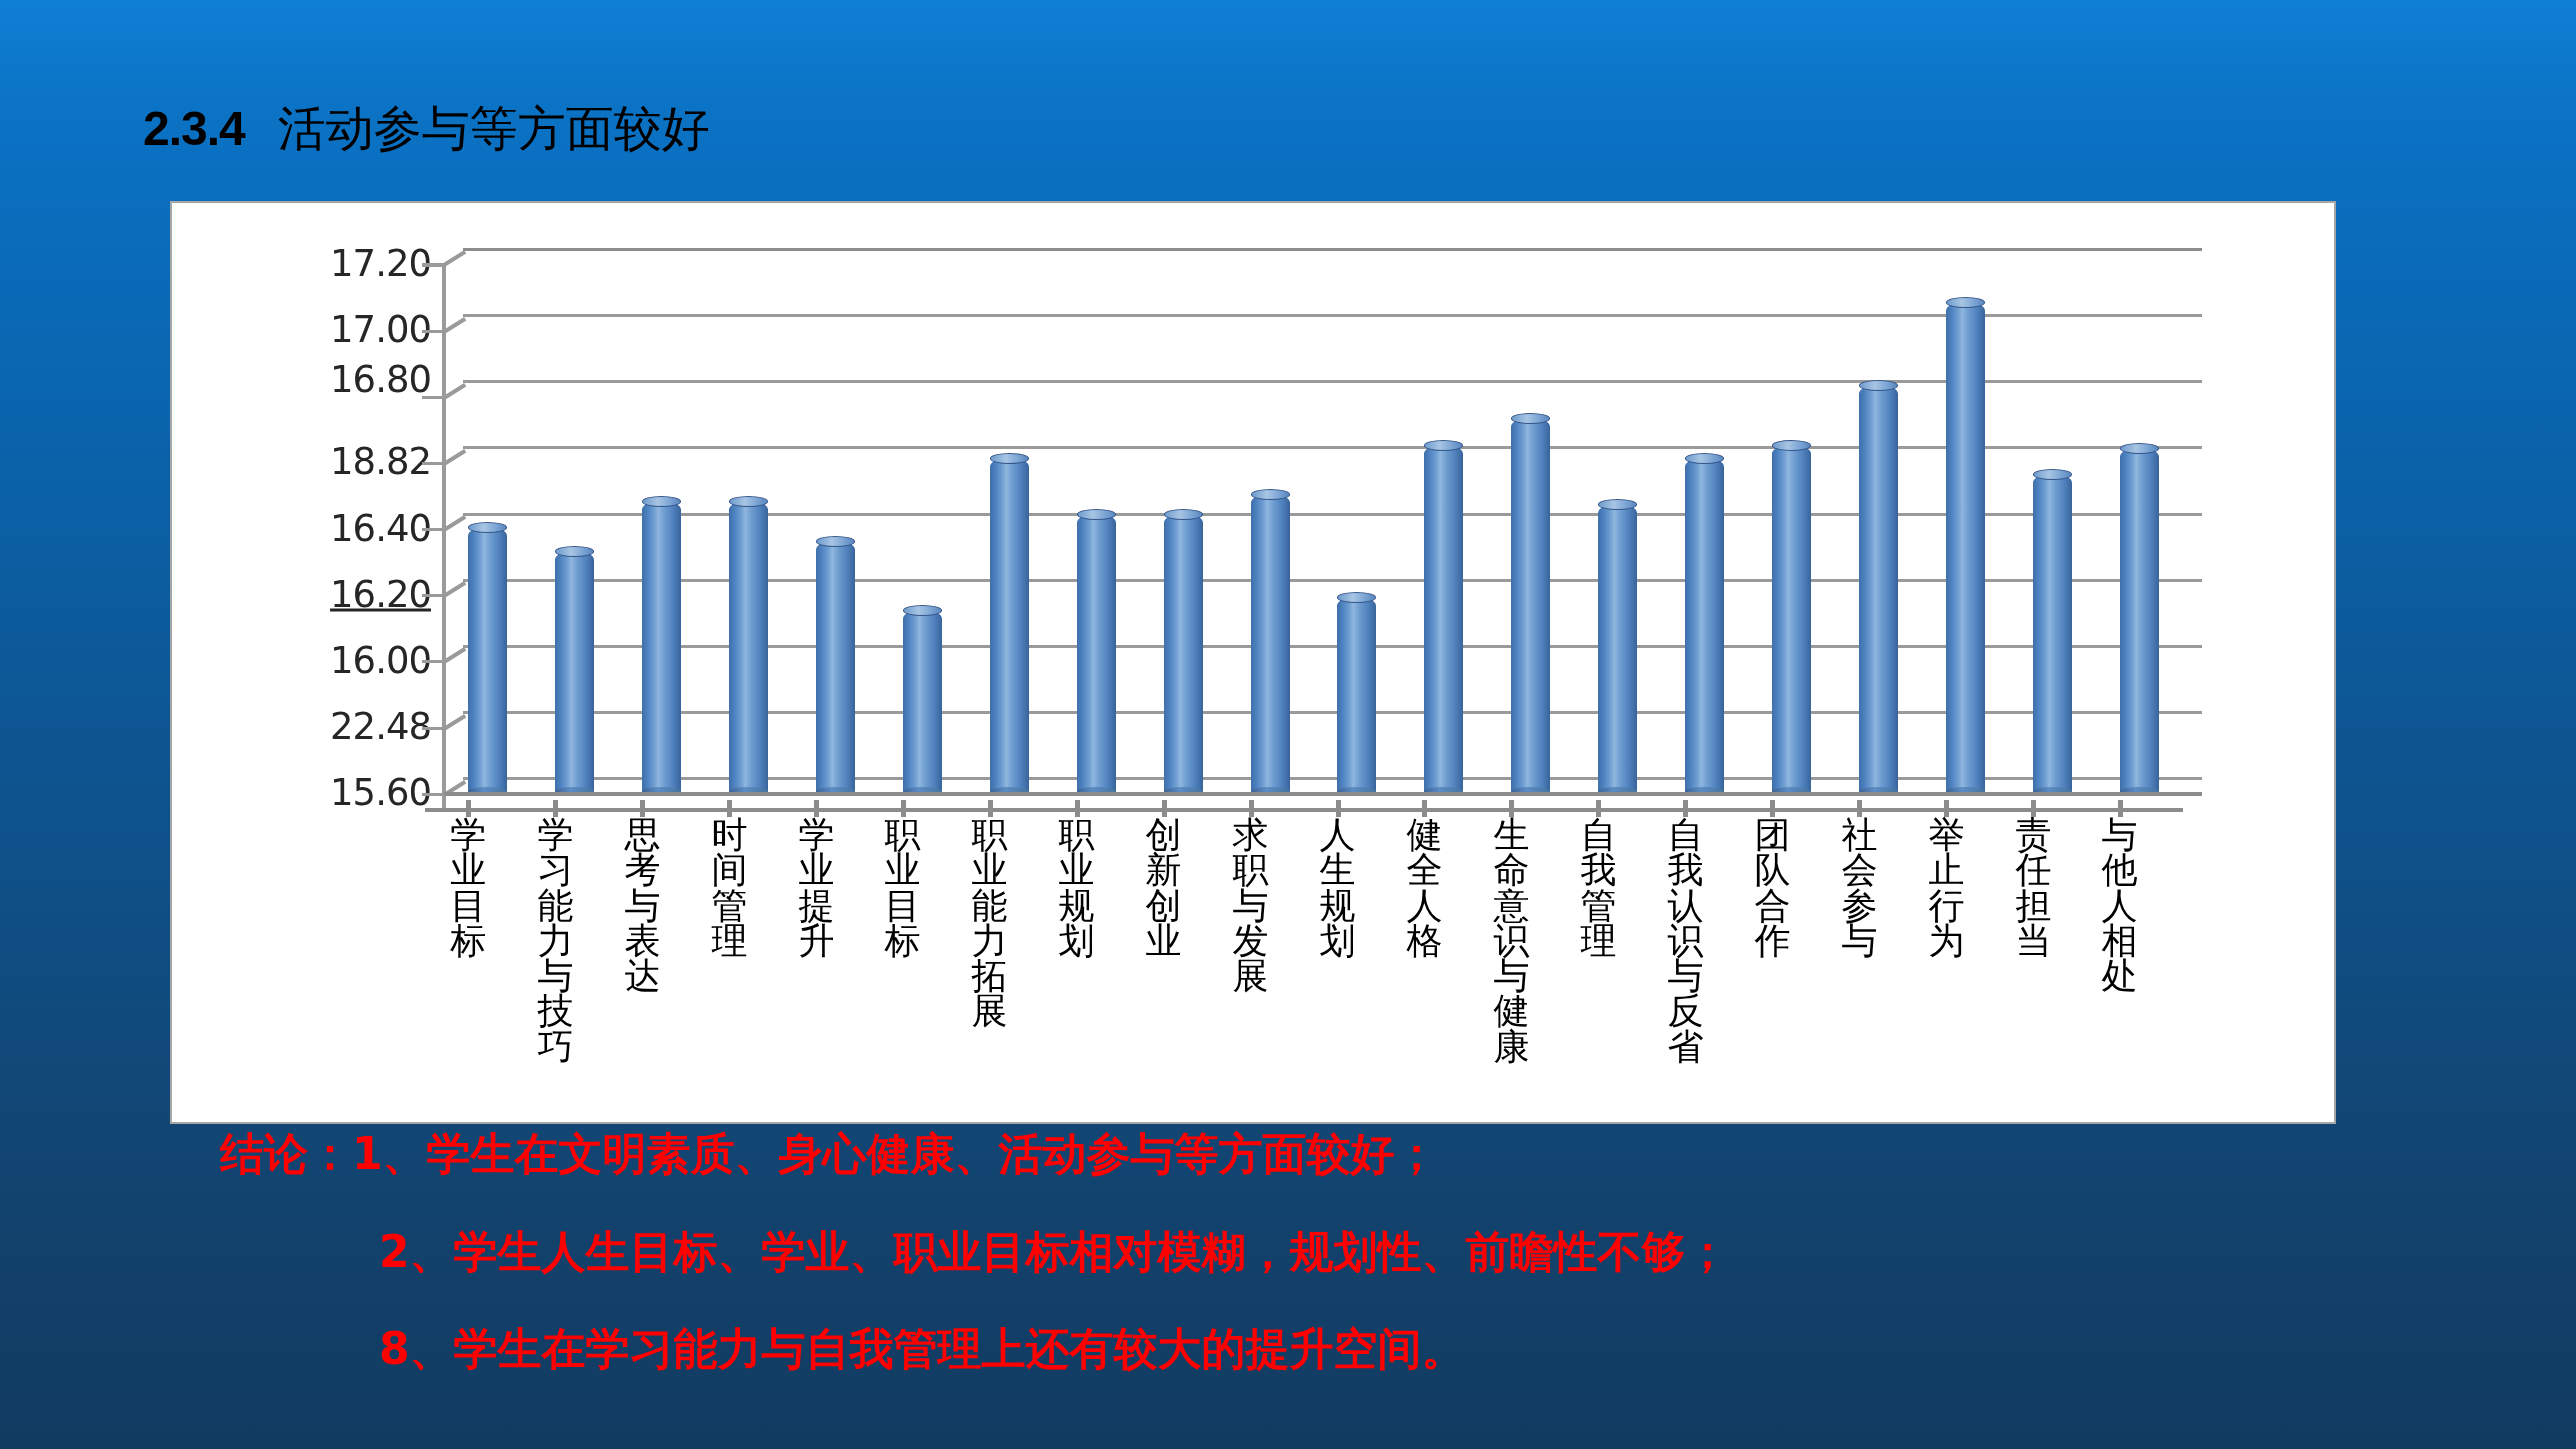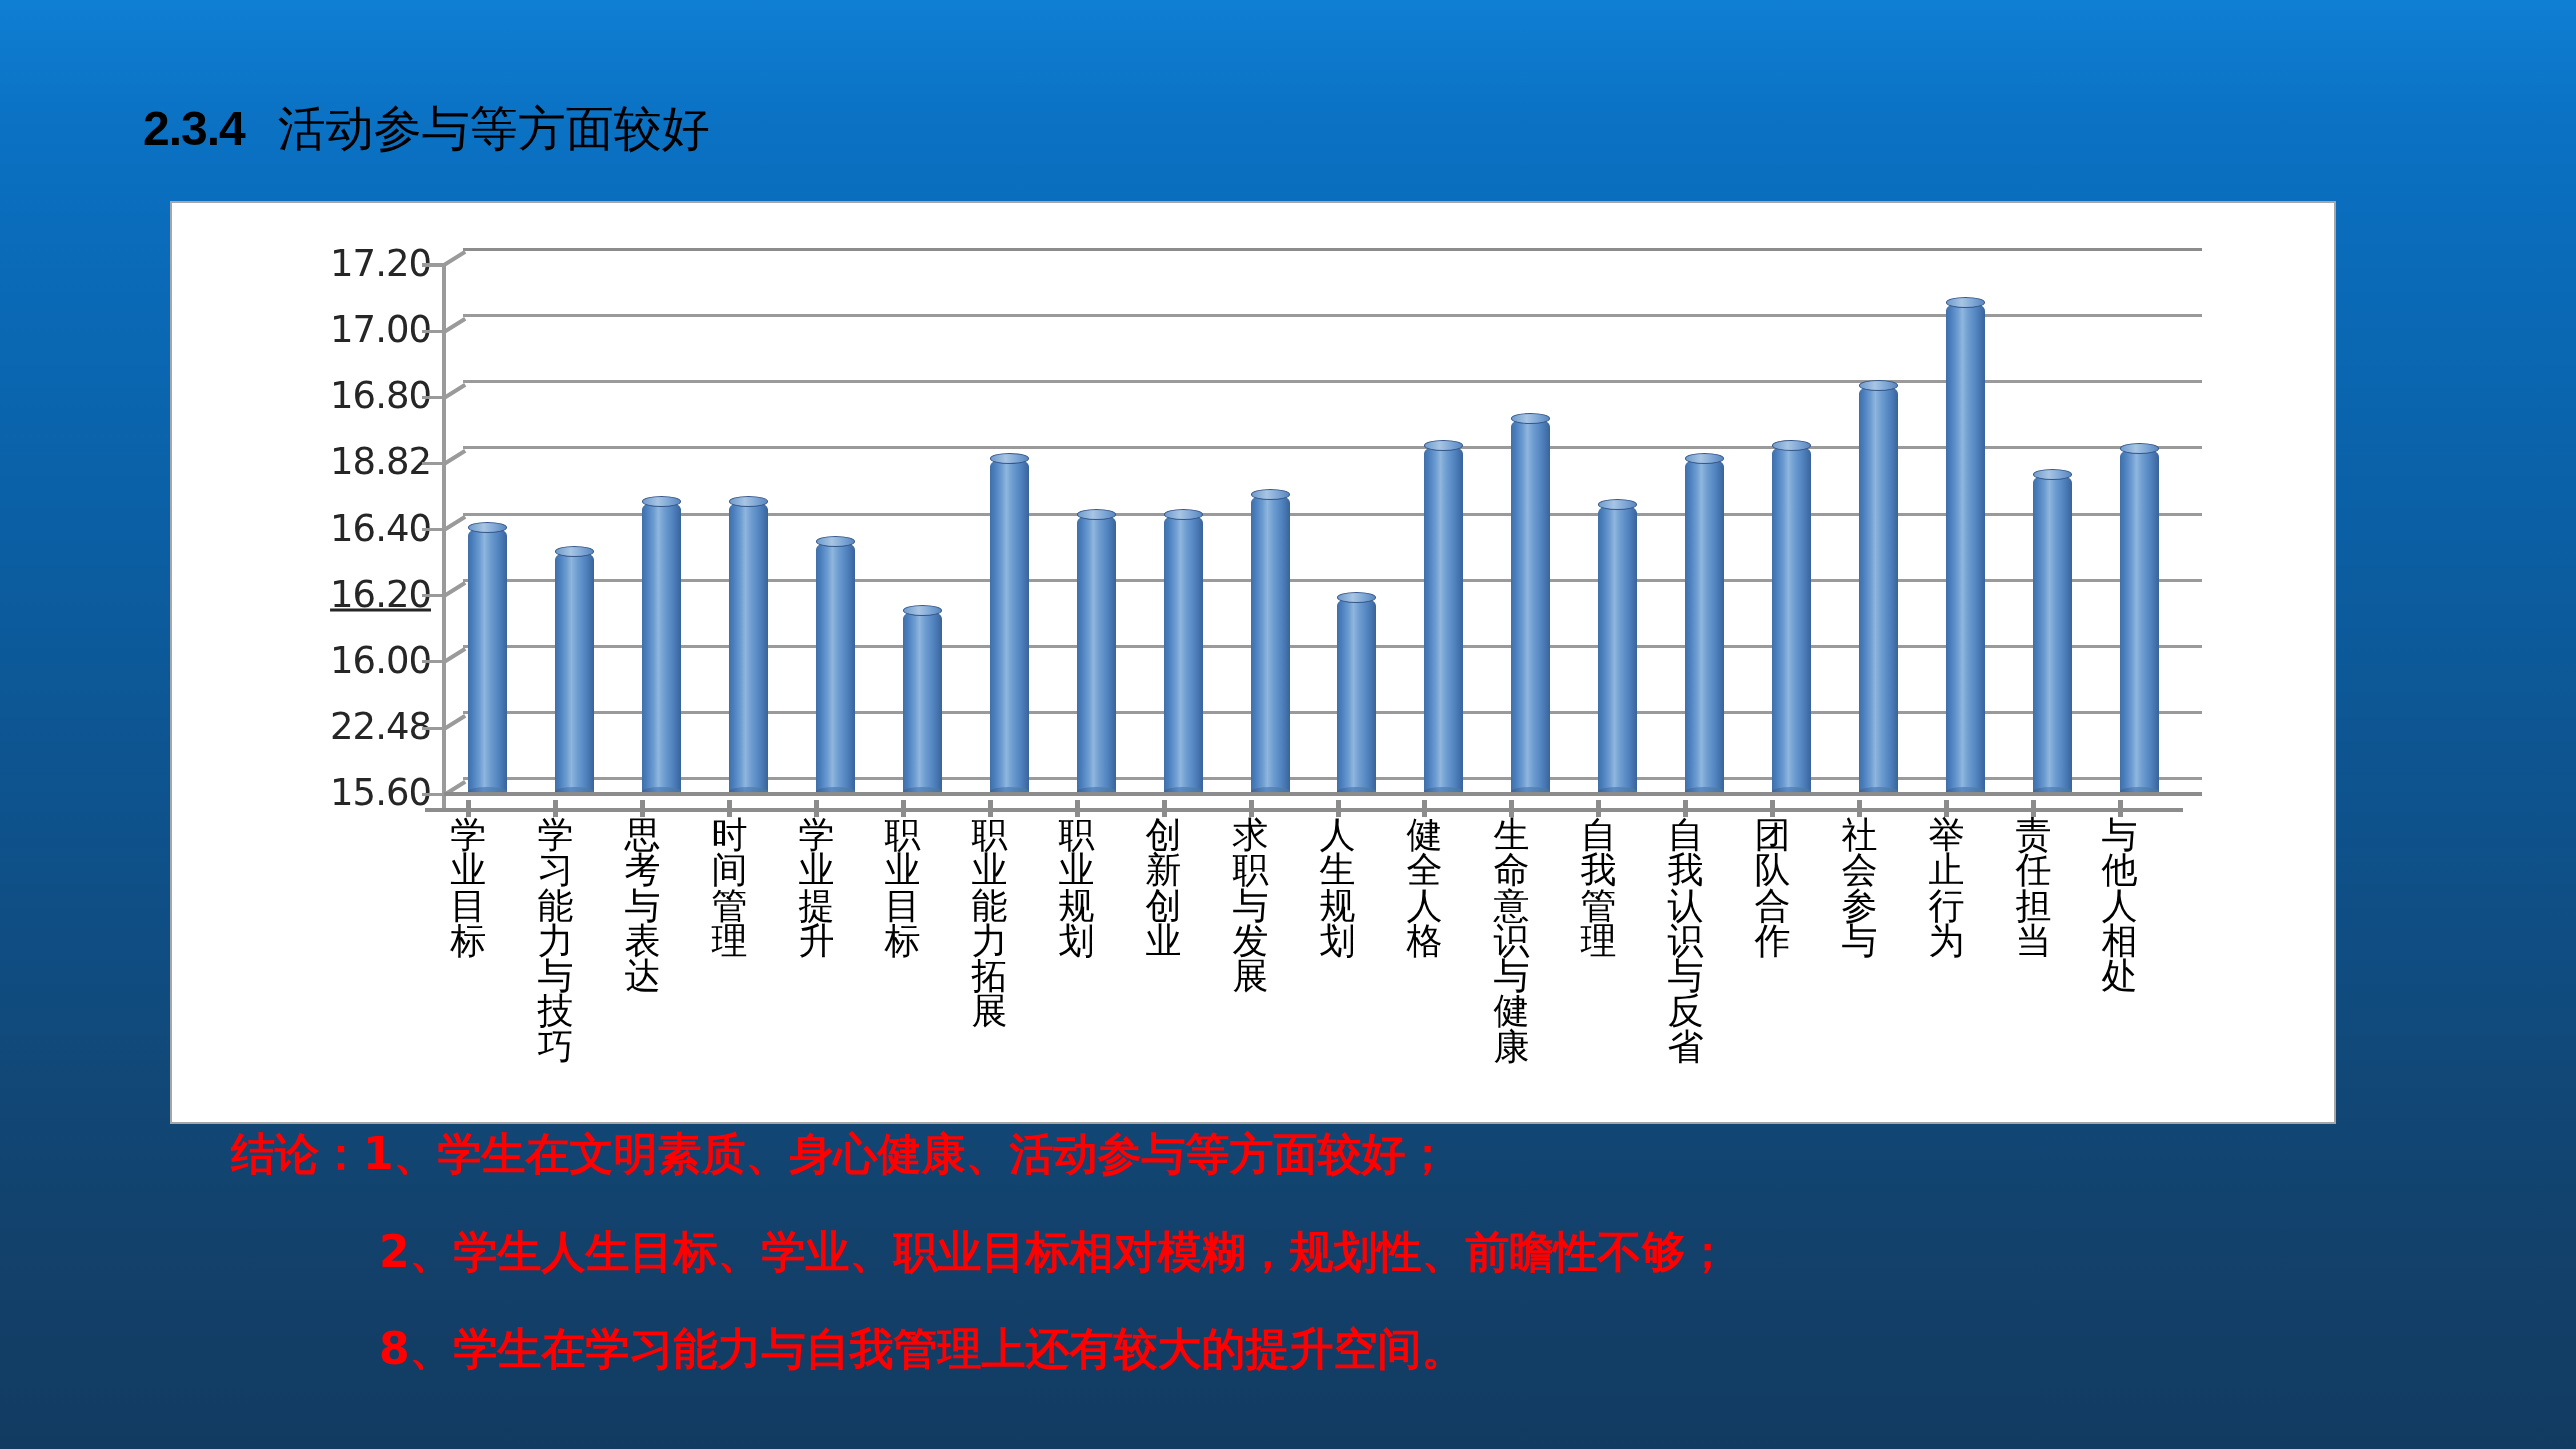--- a/index.html
+++ b/index.html
@@ -135,38 +135,38 @@
   .xtickmark{position:absolute;top:-17.4px;width:4.8px;height:17.4px;background:#8c8c8c;}
 
   
   #conclusions{
     position:absolute;left:0;top:1132px;width:100%;
     color:#FF0000;
     font-family:"DejaVu Sans",sans-serif;
     font-weight:bold;
   }
   .cline{font-size:44px;white-space:nowrap;line-height:1.0;}
-  #cline1{position:absolute;left:231px;top:0px;}
+  #cline1{position:absolute;left:220px;top:0px;}
   #cline2{position:absolute;left:379px;top:98px;}
   #cline3{position:absolute;left:379px;top:195px;}
 </style>
 </head>
 <body>
 
 <div id="slide-title">
   <span class="num">2.3.4</span><span class="cjk">活动参与等方面较好</span>
 </div>
 
 <div id="chart-frame">
   <div id="plot-wrap">
 
     <div id="ylabels">
         <div class="ytick" style="top: 60px;">17.20</div>
         <div class="ytick" style="top: 126px;">17.00</div>
-        <div class="ytick" style="top: 192px;">16.80</div>
+        <div class="ytick" style="top: 176px;">16.80</div>
         <div class="ytick" style="top: 258px;">18.82</div>
         <div class="ytick" style="top: 325px;">16.40</div>
         <div class="ytick" style="top: 391px; text-decoration: underline;">16.20</div>
         <div class="ytick" style="top: 457px;">16.00</div>
         <div class="ytick" style="top: 523px;">22.48</div>
         <div class="ytick" style="top: 589px;">15.60</div>
       </div>
 
     <div id="plot">
       <div id="backwall">

